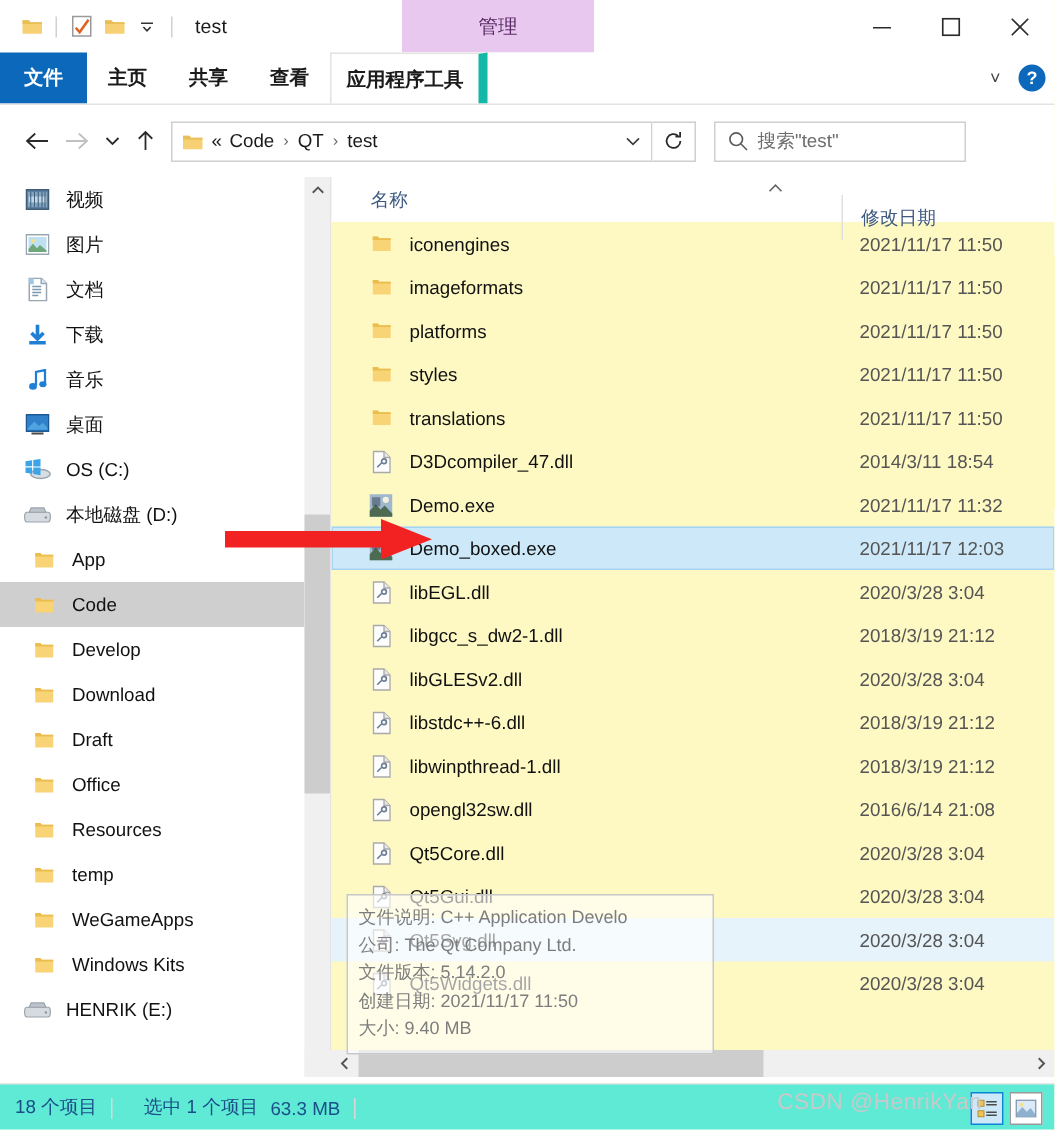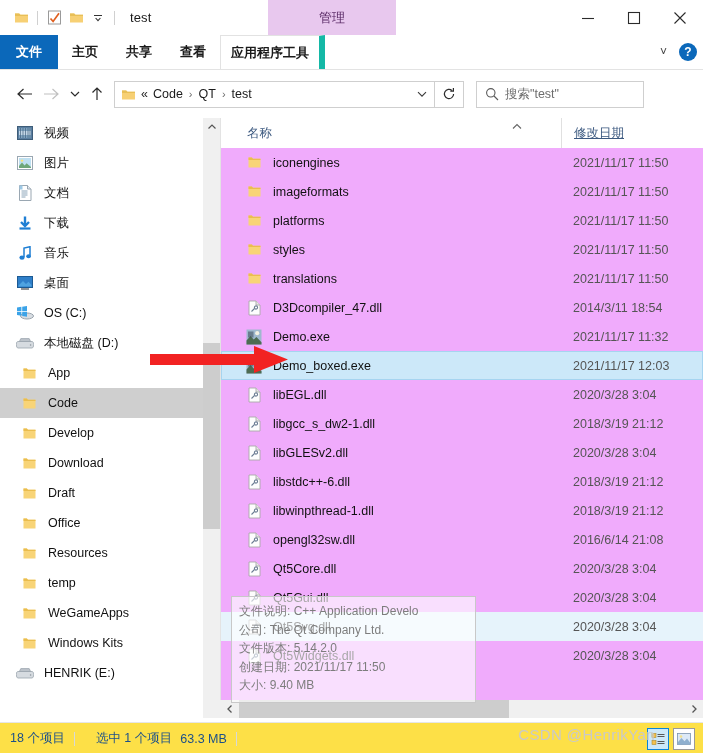--- a/index.html
+++ b/index.html
@@ -168,39 +168,38 @@
   }
 
   .vsplit {
     position: absolute; left: 220px; top: 0; width: 1px; height: 600px;
     background: #e3e3e3;
   }
 
   
   .filepane {
     position: absolute; left: 221px; top: 0; width: 482px; height: 600px;
-    overflow: hidden; background: #f0abfc;
+    overflow: hidden; background: #fef9c3;
   }
   .colhdr {
     position: absolute; left: 0; top: 0; width: 482px; height: 30px;
     background: #ffffff;
     display: flex; align-items: center;
   }
   .col-name {
     position: absolute; left: 26px; top: 0; height: 30px;
     display: flex; align-items: center;
     font-size: 12.5px; color: #3d5a80;
   }
   .col-date {
-    position: absolute; left: 340px; top: 0; height: 30px;
+    position: absolute; left: 340px; top: 12px; height: 30px;
     display: flex; align-items: center; padding-left: 12px;
     font-size: 12.5px; color: #3d5a80;
     border-left: 1px solid #e0e0e0;
     box-sizing: border-box;
-    text-decoration: underline;
   }
   .sort-caret {
     position: absolute; left: 290px; top: 4px;
     color: #666; font-size: 10px;
   }
 
   .rows { position: absolute; left: 0; top: 30px; width: 482px; }
   .row {
     height: 29px; display: flex; align-items: center; position: relative;
     box-sizing: border-box;
@@ -253,21 +252,21 @@
 
   
   .navbottom {
     position: absolute; left: 203px; top: 700px; width: 18px; height: 18px;
     background: #f0f0f0;
   }
 
   
   .statusbar {
     position: absolute; left: 0; top: 722px; width: 703px; height: 31px;
-    background: #fde047; border-top: 1px solid #e6e6e6;
+    background: #5eead4; border-top: 1px solid #e6e6e6;
     display: flex; align-items: center;
   }
   .sb-text { font-size: 12.5px; color: #1b4f8a; margin-left: 10px; }
   .sb-sep { width: 1px; height: 14px; background: #d8d8d8; margin: 0 9px; }
   .sb-tail { width: 1px; height: 14px; background: #d8d8d8; margin-left: 9px; }
   .viewbtns {
     position: absolute; right: 8px; top: 0; height: 31px;
     display: flex; align-items: center; gap: 4px;
   }
   .vb {

